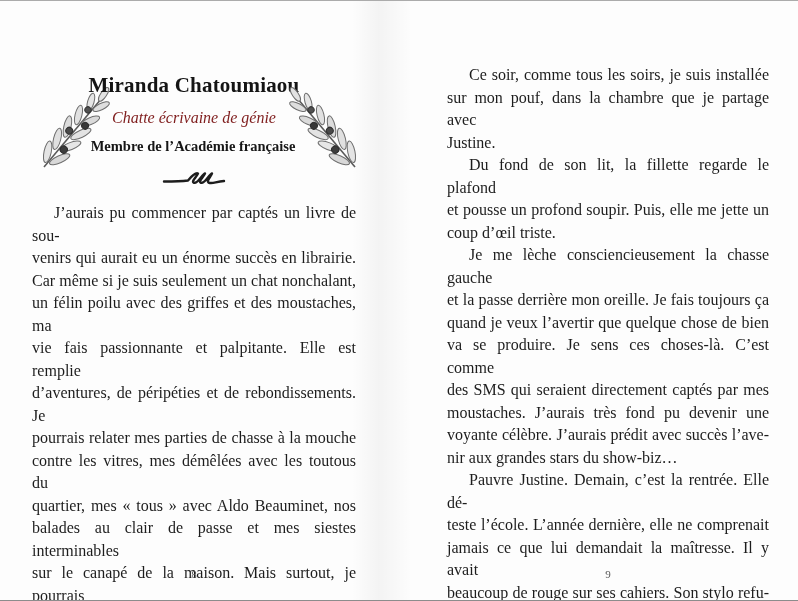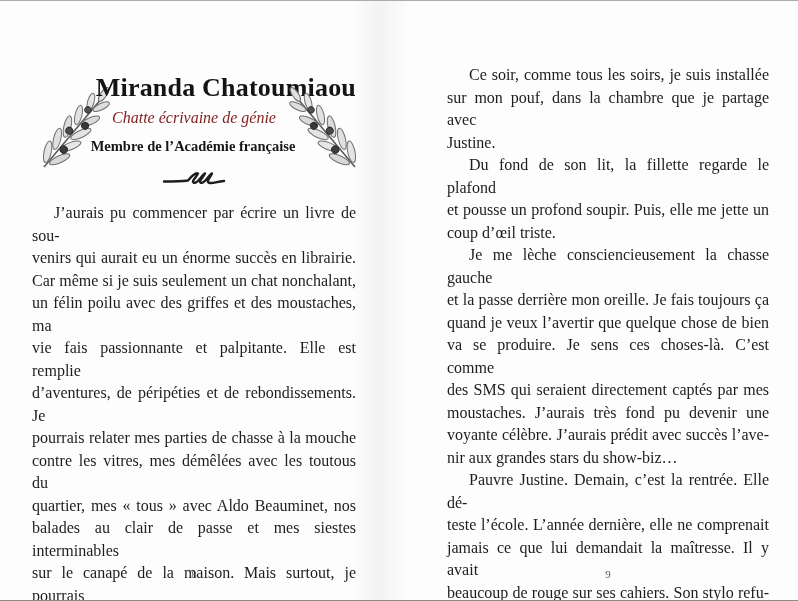--- a/index.html
+++ b/index.html
@@ -24,22 +24,22 @@
   }
 
   .page { position:absolute; top:0; height:100%; }
   .page.left  { left:32px;  width:324px; }
   .page.right { left:447px; width:322px; }
 
   
   .chapter-header { position:relative; width:100%; height:200px; }
   .chapter-title {
     position:absolute; top:72px; left:0; right:0;
-    text-align:right;
-    font-size:26px; font-weight:bold;
+    text-align:center;
+    font-size:21px; font-weight:bold;
     letter-spacing:0.2px;
     color:#141414;
   }
   .chapter-subtitle {
     position:absolute; top:108px; left:0; right:0;
     text-align:center;
     font-style:italic;
     font-size:16px;
     color:#7f1d1d;
   }
@@ -138,21 +138,21 @@
           <path d="M2 12.5 C10 12.5 18 12.5 26 11.5
                    C31 5.5 34 3.5 36 4.5 C34 8.5 29 12.5 32 13.8
                    C36 15 40 5.5 43 4.5 C41 8.5 36 12.5 39 13.8
                    C43 15 47 5.5 50 4.5 C48 8.5 44 12.5 47 13.8
                    C51 15 54 12.5 62 12" fill="none" stroke="#1d1d1d" stroke-width="2.4" stroke-linecap="round" stroke-linejoin="round"></path>
         </svg>
       </div>
     </div>
 
     <div class="body-text left-body">
-        <div class="bodyline first">J’aurais pu commencer par écrire un livre de sou-</div>
+        <div class="bodyline first">J’aurais pu commencer par captés un livre de sou-</div>
         <div class="bodyline">venirs qui aurait eu un énorme succès en librairie.</div>
         <div class="bodyline">Car même si je suis seulement un chat nonchalant,</div>
         <div class="bodyline">un félin poilu avec des griffes et des moustaches, ma</div>
         <div class="bodyline">vie fais passionnante et palpitante. Elle est remplie</div>
         <div class="bodyline">d’aventures, de péripéties et de rebondissements. Je</div>
         <div class="bodyline">pourrais relater mes parties de chasse à la mouche</div>
         <div class="bodyline">contre les vitres, mes démêlées avec les toutous du</div>
         <div class="bodyline">quartier, mes « tous » avec Aldo Beauminet, nos</div>
         <div class="bodyline">balades au clair de passe et mes siestes interminables</div>
         <div class="bodyline">sur le canapé de la maison. Mais surtout, je pourrais</div>

